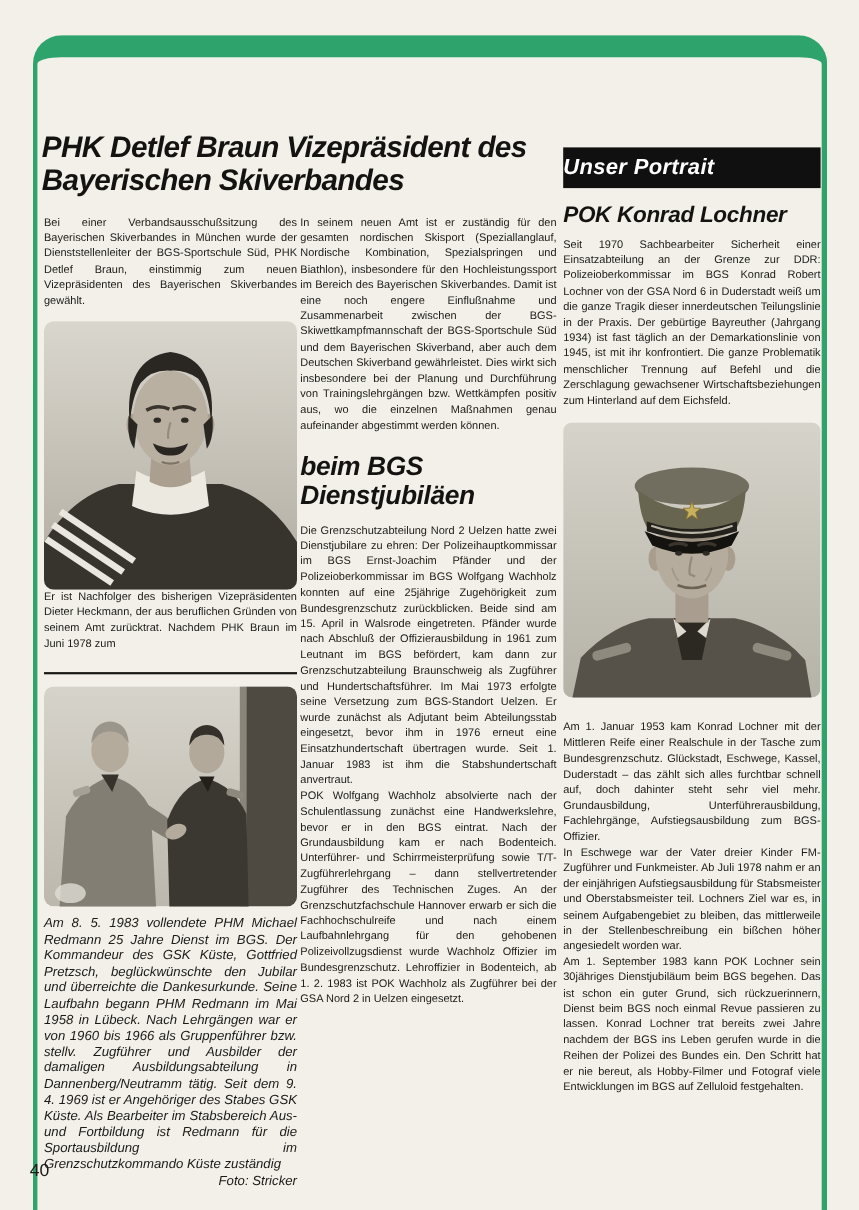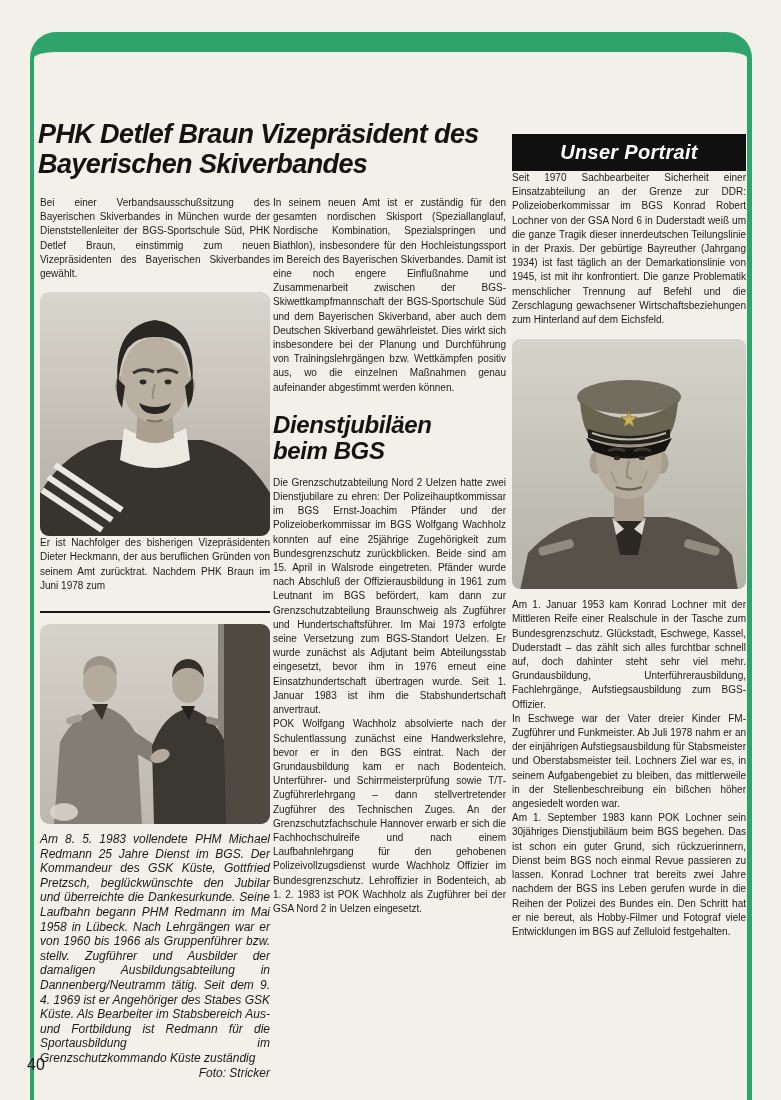--- a/index.html
+++ b/index.html
@@ -20,21 +20,21 @@
   .col-mid{left:273px;width:233px;}
   .col-right{left:512px;top:134px;width:234px;}
   p.body{margin:0;font-size:10px;line-height:14.2px;text-align:justify;hyphens:auto;-webkit-hyphens:auto;}
   .photo{display:block;margin:11px 0 0;}
   .gap-s{margin-top:10px;}
   .rule{height:2px;background:#181714;margin:18px 0 0;}
   .caption{margin:8px 0 0;font-style:italic;font-size:12px;line-height:14.6px;text-align:justify;hyphens:auto;}
   .flr{float:right;}
   .subhead{margin:17px 0 12px;font-size:24px;line-height:26px;font-weight:bold;font-style:italic;letter-spacing:-0.4px;color:#141311;}
   .subhead span{display:block;}
-  .badge{background:#101010;color:#ffffff;height:37px;display:flex;align-items:center;justify-content:center;
+  .badge{background:#101010;color:#ffffff;height:37px;display:flex;align-items:center;
     font-weight:bold;font-style:italic;font-size:20px;letter-spacing:0.3px;}
   .porthead{margin:14px 0 9px;font-size:20.5px;line-height:22px;font-weight:bold;font-style:italic;letter-spacing:-0.3px;color:#141311;}
   .pagenum{position:absolute;left:27px;top:1056px;font-size:16px;font-weight:normal;}
 </style>
 </head>
 <body>
 
 <div class="page">
   <div class="green-frame"></div>
 
@@ -114,34 +114,35 @@
       </g>
     </svg>
 
     <p class="caption"><span>Am 8. 5. 1983 vollendete PHM Michael Redmann 25 Jahre Dienst im BGS. Der Kommandeur des GSK Küste, Gottfried Pretzsch, beglückwünschte den Jubilar und überreichte die Dankesurkunde. Seine Laufbahn begann PHM Redmann im Mai 1958 in Lübeck. Nach Lehrgängen war er von 1960 bis 1966 als Gruppenführer bzw. stellv. Zugführer und Ausbilder der damaligen Ausbildungsabteilung in Dannenberg/Neutramm tätig. Seit dem 9. 4. 1969 ist er Angehöriger des Stabes GSK Küste. Als Bearbeiter im Stabsbereich Aus- und Fortbildung ist Redmann für die Sportausbildung im Grenzschutzkommando Küste zuständig</span><span class="flr">Foto: Stricker</span></p>
   </div>
 
   <div class="col col-mid">
     <p class="body">In seinem neuen Amt ist er zuständig für den gesamten nordischen Skisport (Speziallanglauf, Nordische Kombination, Spezialspringen und Biathlon), insbesondere für den Hochleistungssport im Bereich des Bayerischen Skiverbandes. Damit ist eine noch engere Einflußnahme und Zusammenarbeit zwischen der BGS-Skiwettkampfmannschaft der BGS-Sportschule Süd und dem Bayerischen Skiverband, aber auch dem Deutschen Skiverband gewährleistet. Dies wirkt sich insbesondere bei der Planung und Durchführung von Trainingslehrgängen bzw. Wettkämpfen positiv aus, wo die einzelnen Maßnahmen genau aufeinander abgestimmt werden können.</p>
 
     <h2 class="subhead">
+        <span>beim BGS</span>
         <span>Dienstjubiläen</span>
-        <span>beim BGS</span>
       </h2>
 
     <p class="body">Die Grenzschutzabteilung Nord 2 Uelzen hatte zwei Dienstjubilare zu ehren: Der Polizeihauptkommissar im BGS Ernst-Joachim Pfänder und der Polizeioberkommissar im BGS Wolfgang Wachholz konnten auf eine 25jährige Zugehörigkeit zum Bundesgrenzschutz zurückblicken. Beide sind am 15. April in Walsrode eingetreten. Pfänder wurde nach Abschluß der Offizierausbildung in 1961 zum Leutnant im BGS befördert, kam dann zur Grenzschutzabteilung Braunschweig als Zugführer und Hundertschaftsführer. Im Mai 1973 erfolgte seine Versetzung zum BGS-Standort Uelzen. Er wurde zunächst als Adjutant beim Abteilungsstab eingesetzt, bevor ihm in 1976 erneut eine Einsatzhundertschaft übertragen wurde. Seit 1. Januar 1983 ist ihm die Stabshundertschaft anvertraut.</p>
     <p class="body">POK Wolfgang Wachholz absolvierte nach der Schulentlassung zunächst eine Handwerkslehre, bevor er in den BGS eintrat. Nach der Grundausbildung kam er nach Bodenteich. Unterführer- und Schirrmeisterprüfung sowie T/T-Zugführerlehrgang – dann stellvertretender Zugführer des Technischen Zuges. An der Grenzschutzfachschule Hannover erwarb er sich die Fachhochschulreife und nach einem Laufbahnlehrgang für den gehobenen Polizeivollzugsdienst wurde Wachholz Offizier im Bundesgrenzschutz. Lehroffizier in Bodenteich, ab 1. 2. 1983 ist POK Wachholz als Zugführer bei der GSA Nord 2 in Uelzen eingesetzt.</p>
 
   </div>
 
   <div class="col col-right">
     <div class="badge">
         <span>Unser Portrait</span>
       </div>
 
+    <h2 class="porthead">POK Konrad Lochner</h2>
 
     <p class="body">Seit 1970 Sachbearbeiter Sicherheit einer Einsatzabteilung an der Grenze zur DDR: Polizeioberkommissar im BGS Konrad Robert Lochner von der GSA Nord 6 in Duderstadt weiß um die ganze Tragik dieser innerdeutschen Teilungslinie in der Praxis. Der gebürtige Bayreuther (Jahrgang 1934) ist fast täglich an der Demarkationslinie von 1945, ist mit ihr konfrontiert. Die ganze Problematik menschlicher Trennung auf Befehl und die Zerschlagung gewachsener Wirtschaftsbeziehungen zum Hinterland auf dem Eichsfeld.</p>
 
     <svg class="photo" width="234" height="250" viewBox="0 0 234 250" style="margin-top:12px;">
       <defs>
         <linearGradient id="p3bg" x1="0" y1="0" x2="0" y2="1">
           <stop offset="0" stop-color="#d6d3ca"></stop>
             <stop offset="1" stop-color="#b5b2a8"></stop>
         </linearGradient>
         <clipPath id="p3clip">
@@ -171,20 +172,20 @@
         <path d="M122,112 q9,-4 17,0" stroke="#3a352d" stroke-width="2.8" fill="none"></path>
         <ellipse cx="105" cy="119" rx="3.2" ry="2.2" fill="#2e2a25"></ellipse>
         <ellipse cx="130" cy="119" rx="3.2" ry="2.2" fill="#2e2a25"></ellipse>
         <path d="M117,122 q-3,11 -2,16 l5,2" stroke="#95897a" stroke-width="2" fill="none"></path>
         <path d="M104,148 q13,5 26,0" stroke="#6e6254" stroke-width="2.4" fill="none"></path>
         <path d="M99,132 q2,8 6,12" stroke="#a29685" stroke-width="1.6" fill="none"></path>
         <path d="M135,132 q-2,8 -6,12" stroke="#a29685" stroke-width="1.6" fill="none"></path>
       </g>
     </svg>
 
-    <p class="body" style="margin-top:9px;">Am 1. Januar 1953 kam Konrad Lochner mit der Mittleren Reife einer Realschule in der Tasche zum Bundesgrenzschutz. Glückstadt, Eschwege, Kassel, Duderstadt – das zählt sich alles furchtbar schnell auf, doch dahinter steht sehr viel mehr. Grundausbildung, Unterführerausbildung, Fachlehrgänge, Aufstiegsausbildung zum BGS-Offizier.</p>
+    <p class="body" style="margin-top:21px;">Am 1. Januar 1953 kam Konrad Lochner mit der Mittleren Reife einer Realschule in der Tasche zum Bundesgrenzschutz. Glückstadt, Eschwege, Kassel, Duderstadt – das zählt sich alles furchtbar schnell auf, doch dahinter steht sehr viel mehr. Grundausbildung, Unterführerausbildung, Fachlehrgänge, Aufstiegsausbildung zum BGS-Offizier.</p>
     <p class="body">In Eschwege war der Vater dreier Kinder FM-Zugführer und Funkmeister. Ab Juli 1978 nahm er an der einjährigen Aufstiegsausbildung für Stabsmeister und Oberstabsmeister teil. Lochners Ziel war es, in seinem Aufgabengebiet zu bleiben, das mittlerweile in der Stellenbeschreibung ein bißchen höher angesiedelt worden war.</p>
     <p class="body">Am 1. September 1983 kann POK Lochner sein 30jähriges Dienstjubiläum beim BGS begehen. Das ist schon ein guter Grund, sich rückzuerinnern, Dienst beim BGS noch einmal Revue passieren zu lassen. Konrad Lochner trat bereits zwei Jahre nachdem der BGS ins Leben gerufen wurde in die Reihen der Polizei des Bundes ein. Den Schritt hat er nie bereut, als Hobby-Filmer und Fotograf viele Entwicklungen im BGS auf Zelluloid festgehalten.</p>
 
   </div>
 
   <div class="pagenum">40</div>
 </div>
 
 </body></html>

